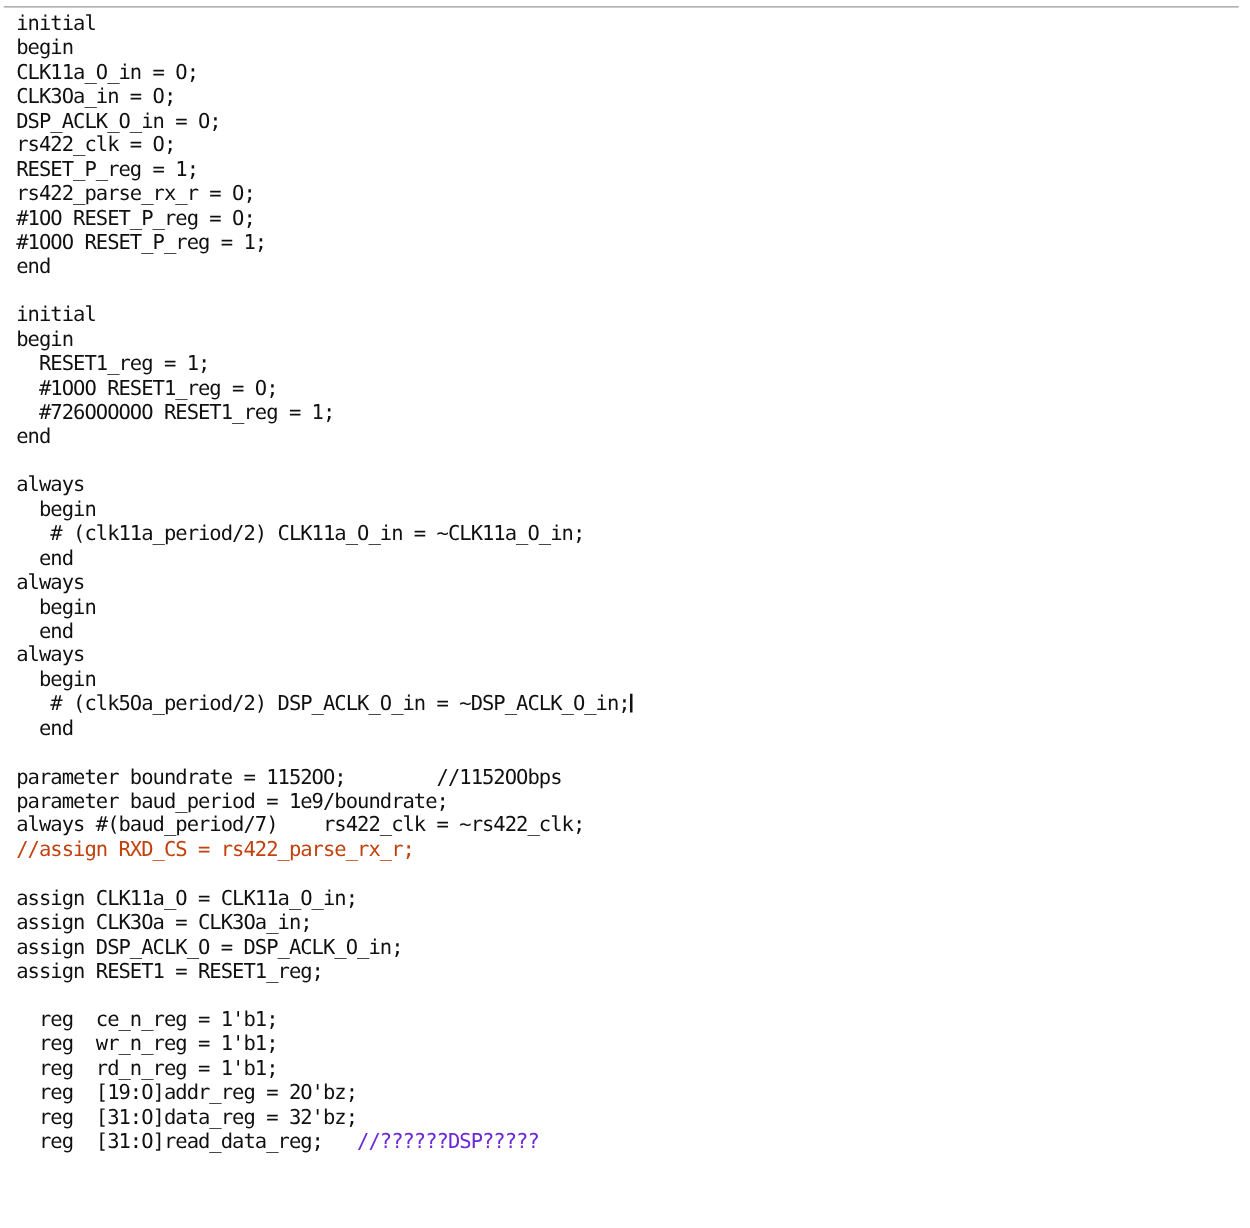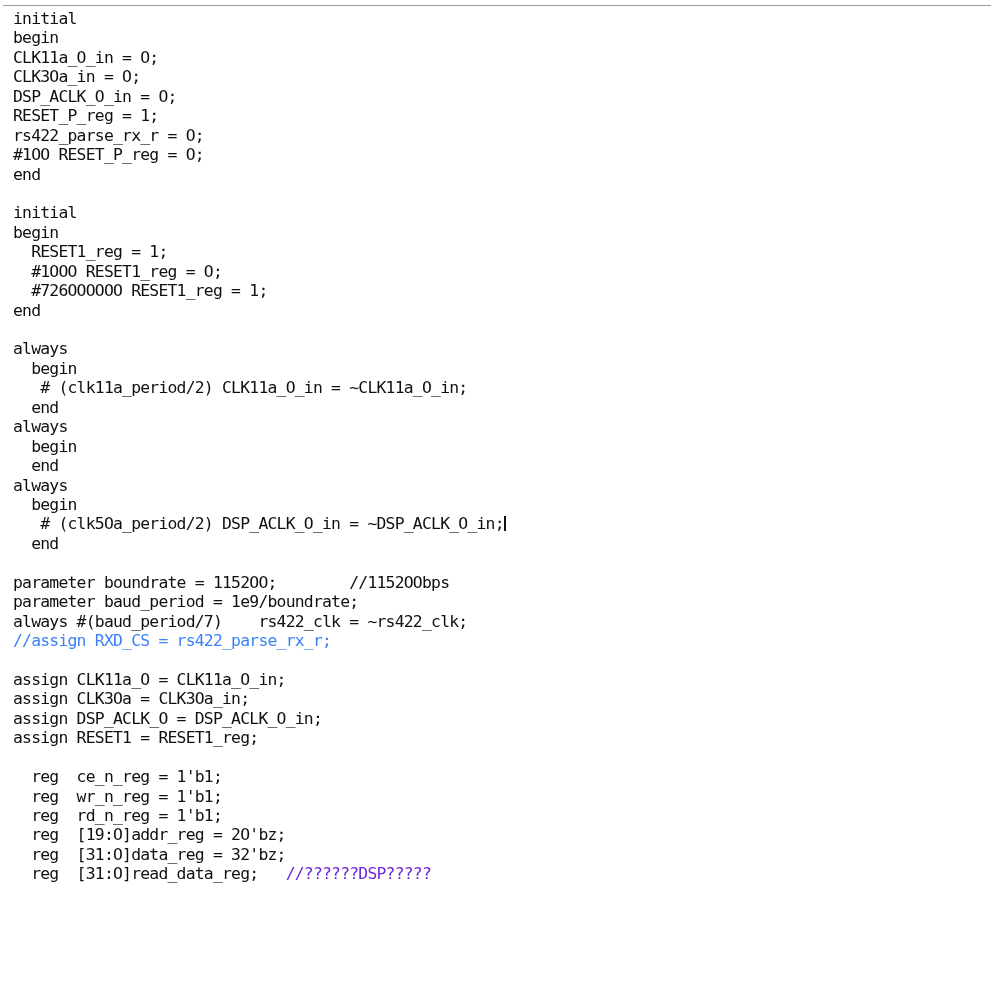--- a/index.html
+++ b/index.html
@@ -40,21 +40,21 @@
     padding: 0 0 0 13px;
     height: 19.45px;
     line-height: 19.45px;
     font-family: "DejaVu Sans Mono", "Liberation Mono", monospace;
     font-size: 16.4px;
     letter-spacing: -0.78px;
     color: #101010;
     white-space: pre;
   }
   .code-line.dim {
-    color: #3b82f6;
+    color: #c2410c;
   }
   .code-line.blank {
     color: transparent;
   }
   .caret {
     display: inline-block;
     width: 2px;
     height: 15px;
     background: #111111;
     vertical-align: -2px;
@@ -65,23 +65,25 @@
 <body>
 
 <div id="page">
   <div id="top-rule"></div>
   <div id="code-area">
       <div class="code-line">initial</div>
       <div class="code-line">begin</div>
       <div class="code-line">CLK11a_O_in = O;</div>
       <div class="code-line">CLK3Oa_in = O;</div>
       <div class="code-line">DSP_ACLK_O_in = O;</div>
+      <div class="code-line">rs422_clk = O;</div>
       <div class="code-line">RESET_P_reg = 1;</div>
       <div class="code-line">rs422_parse_rx_r = O;</div>
       <div class="code-line">#1OO RESET_P_reg = O;</div>
+      <div class="code-line">#1OOO RESET_P_reg = 1;</div>
       <div class="code-line">end</div>
       <div class="code-line blank">&nbsp;</div>
       <div class="code-line">initial</div>
       <div class="code-line">begin</div>
       <div class="code-line">  RESET1_reg = 1;</div>
       <div class="code-line">  #1OOO RESET1_reg = O;</div>
       <div class="code-line">  #726OOOOOO RESET1_reg = 1;</div>
       <div class="code-line">end</div>
       <div class="code-line blank">&nbsp;</div>
       <div class="code-line">always</div>

